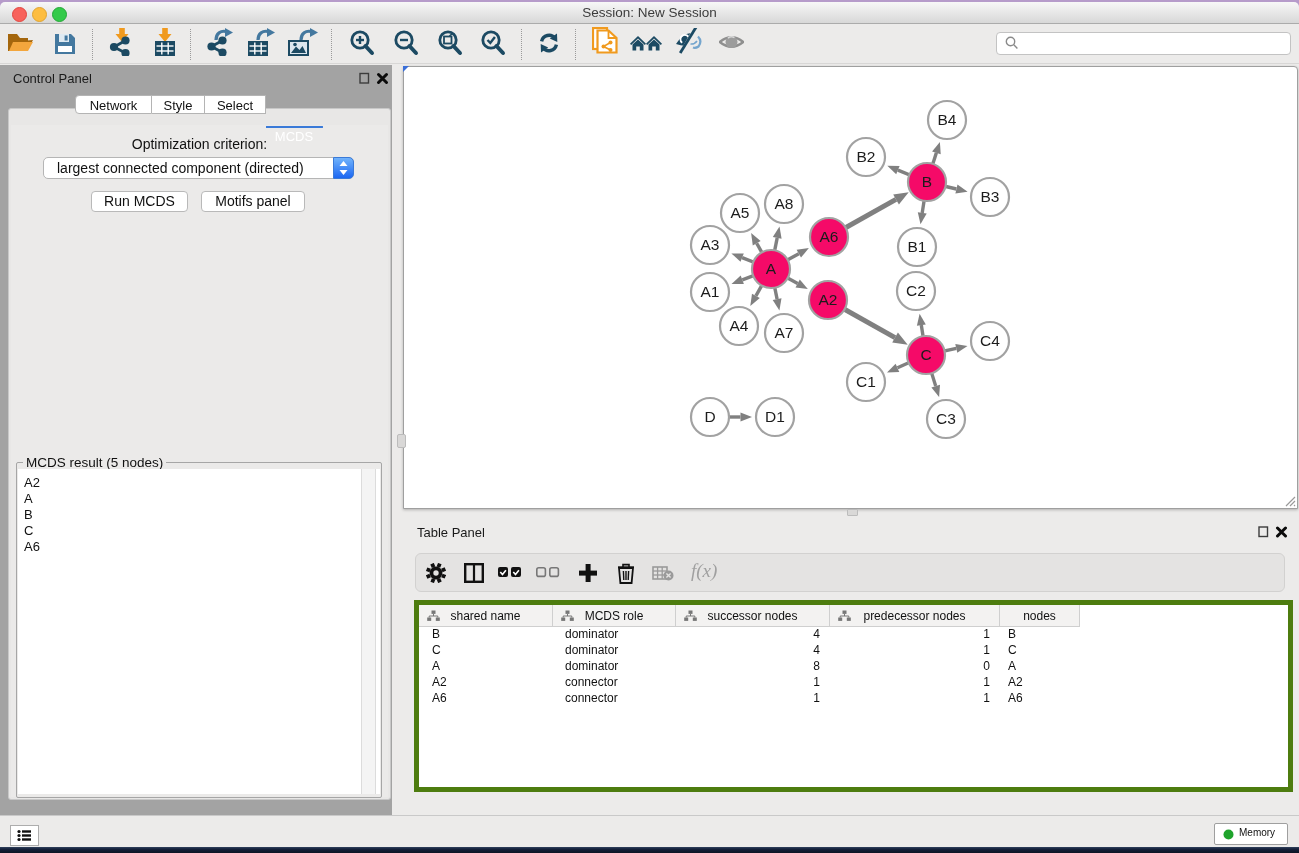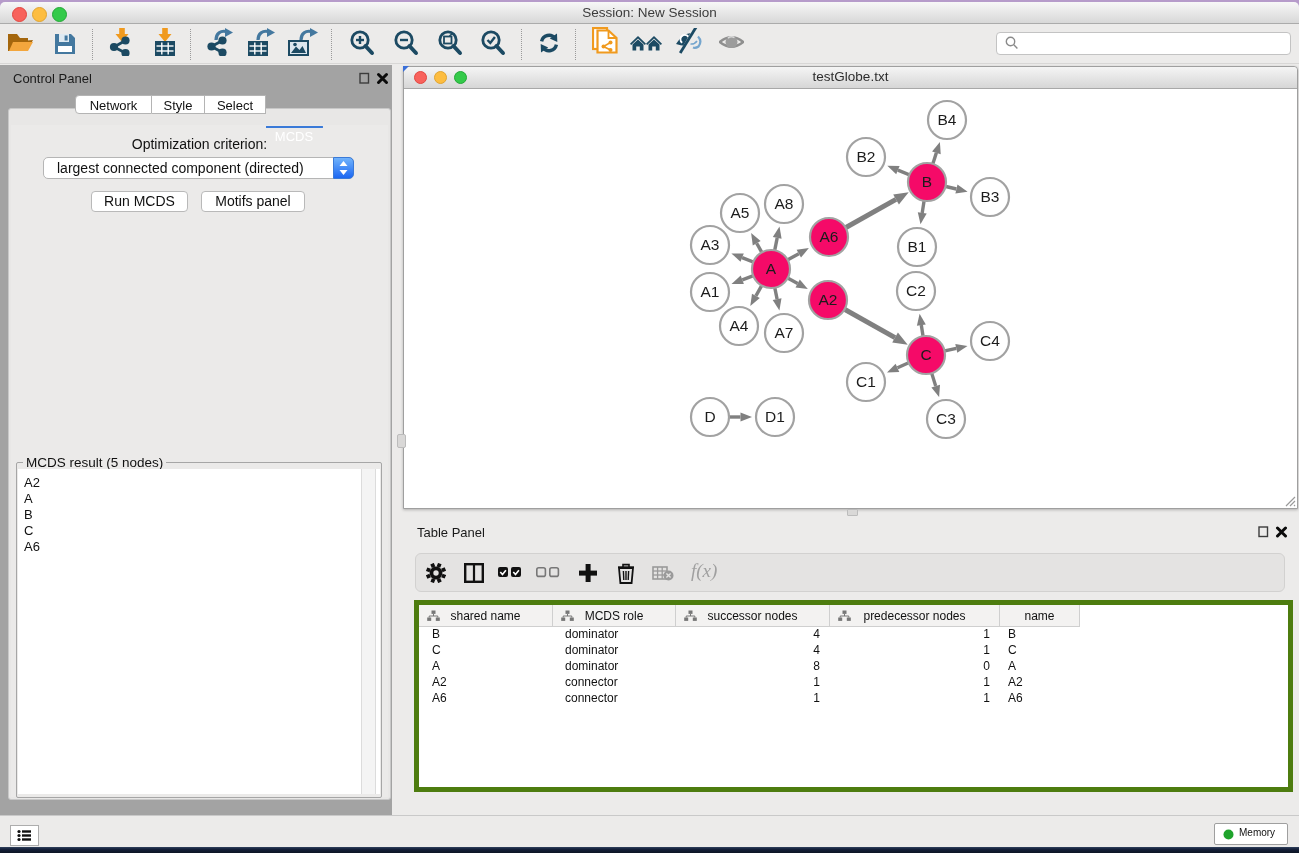--- a/index.html
+++ b/index.html
@@ -262,26 +262,20 @@
     <div id="groupbox">
       <div id="gb-label">MCDS result (5 nodes)</div>
       <div id="gb-list">A2<br>A<br>B<br>C<br>A6
         <div id="gb-scroll"></div>
       </div>
     </div>
   </div>
 </div>
 <div class="abs" id="rightarea">
   <div id="netwin">
-    <div id="nw-titlebar">
-      <div class="tl" style="left:10px;background:#f8625c;border:0.5px solid #e24640;"></div>
-      <div class="tl" style="left:30px;background:#fdbd40;border:0.5px solid #e0a430;"></div>
-      <div class="tl" style="left:50px;background:#34ca4a;border:0.5px solid #23a837;"></div>
-      <div id="nw-title-text">testGlobe.txt</div>
-    </div>
     <svg width="14" height="14" viewBox="0 0 14 14" style="position:absolute;right:1px;bottom:1px">
       <path d="M13 4 L4 13 M13 8 L8 13 M13 12 L12 13" stroke="#9a9a9a" stroke-width="1.2" fill="none"></path>
     </svg>
     <svg width="6" height="6" viewBox="0 0 6 6" style="position:absolute;left:-1px;top:-1px">
       <path d="M0 0 L6 0 L0 6 Z" fill="#3a6fd8"></path>
     </svg>
   </div>
   <div style="position:absolute;left:5px;top:369px;width:7px;height:12px;background:#d9d8d7;border:1px solid #bcbcbc;border-radius:2px;"></div>
   <div style="position:absolute;left:455px;top:444px;width:9px;height:5px;background:#d9d8d7;border:1px solid #bcbcbc;border-radius:1px;"></div>
 </div>
@@ -368,21 +362,21 @@
             <rect x="0.2" y="7.5" width="4" height="3.4" fill="#777"></rect>
             <rect x="8.8" y="7.5" width="4" height="3.4" fill="#777"></rect>
             <path d="M6.5 4 L6.5 6 M2.2 7.5 L2.2 6 L10.8 6 L10.8 7.5" stroke="#777" stroke-width="1" fill="none"></path>
           </svg>successor nodes</div>
       <div class="hcell" style="width:169px"><svg width="13" height="12" viewBox="0 0 13 12" style="position:absolute;left:8px;top:5px">
             <rect x="4.5" y="0.5" width="4" height="3.4" fill="#777"></rect>
             <rect x="0.2" y="7.5" width="4" height="3.4" fill="#777"></rect>
             <rect x="8.8" y="7.5" width="4" height="3.4" fill="#777"></rect>
             <path d="M6.5 4 L6.5 6 M2.2 7.5 L2.2 6 L10.8 6 L10.8 7.5" stroke="#777" stroke-width="1" fill="none"></path>
           </svg>predecessor nodes</div>
-      <div class="hcell" style="width:79px">name</div>
+      <div class="hcell" style="width:79px">nodes</div>
       </div>
     <div class="trow" style="left:0;top:21px;width:869px">
         <span class="tc" style="left:13px">B</span>
         <span class="tc" style="left:146px">dominator</span>
         <span class="tc num" style="left:300px;width:101px">4</span>
         <span class="tc num" style="left:470px;width:101px">1</span>
         <span class="tc" style="left:589px">B</span>
       </div>
     <div class="trow" style="left:0;top:37px;width:869px">
         <span class="tc" style="left:13px">C</span>

